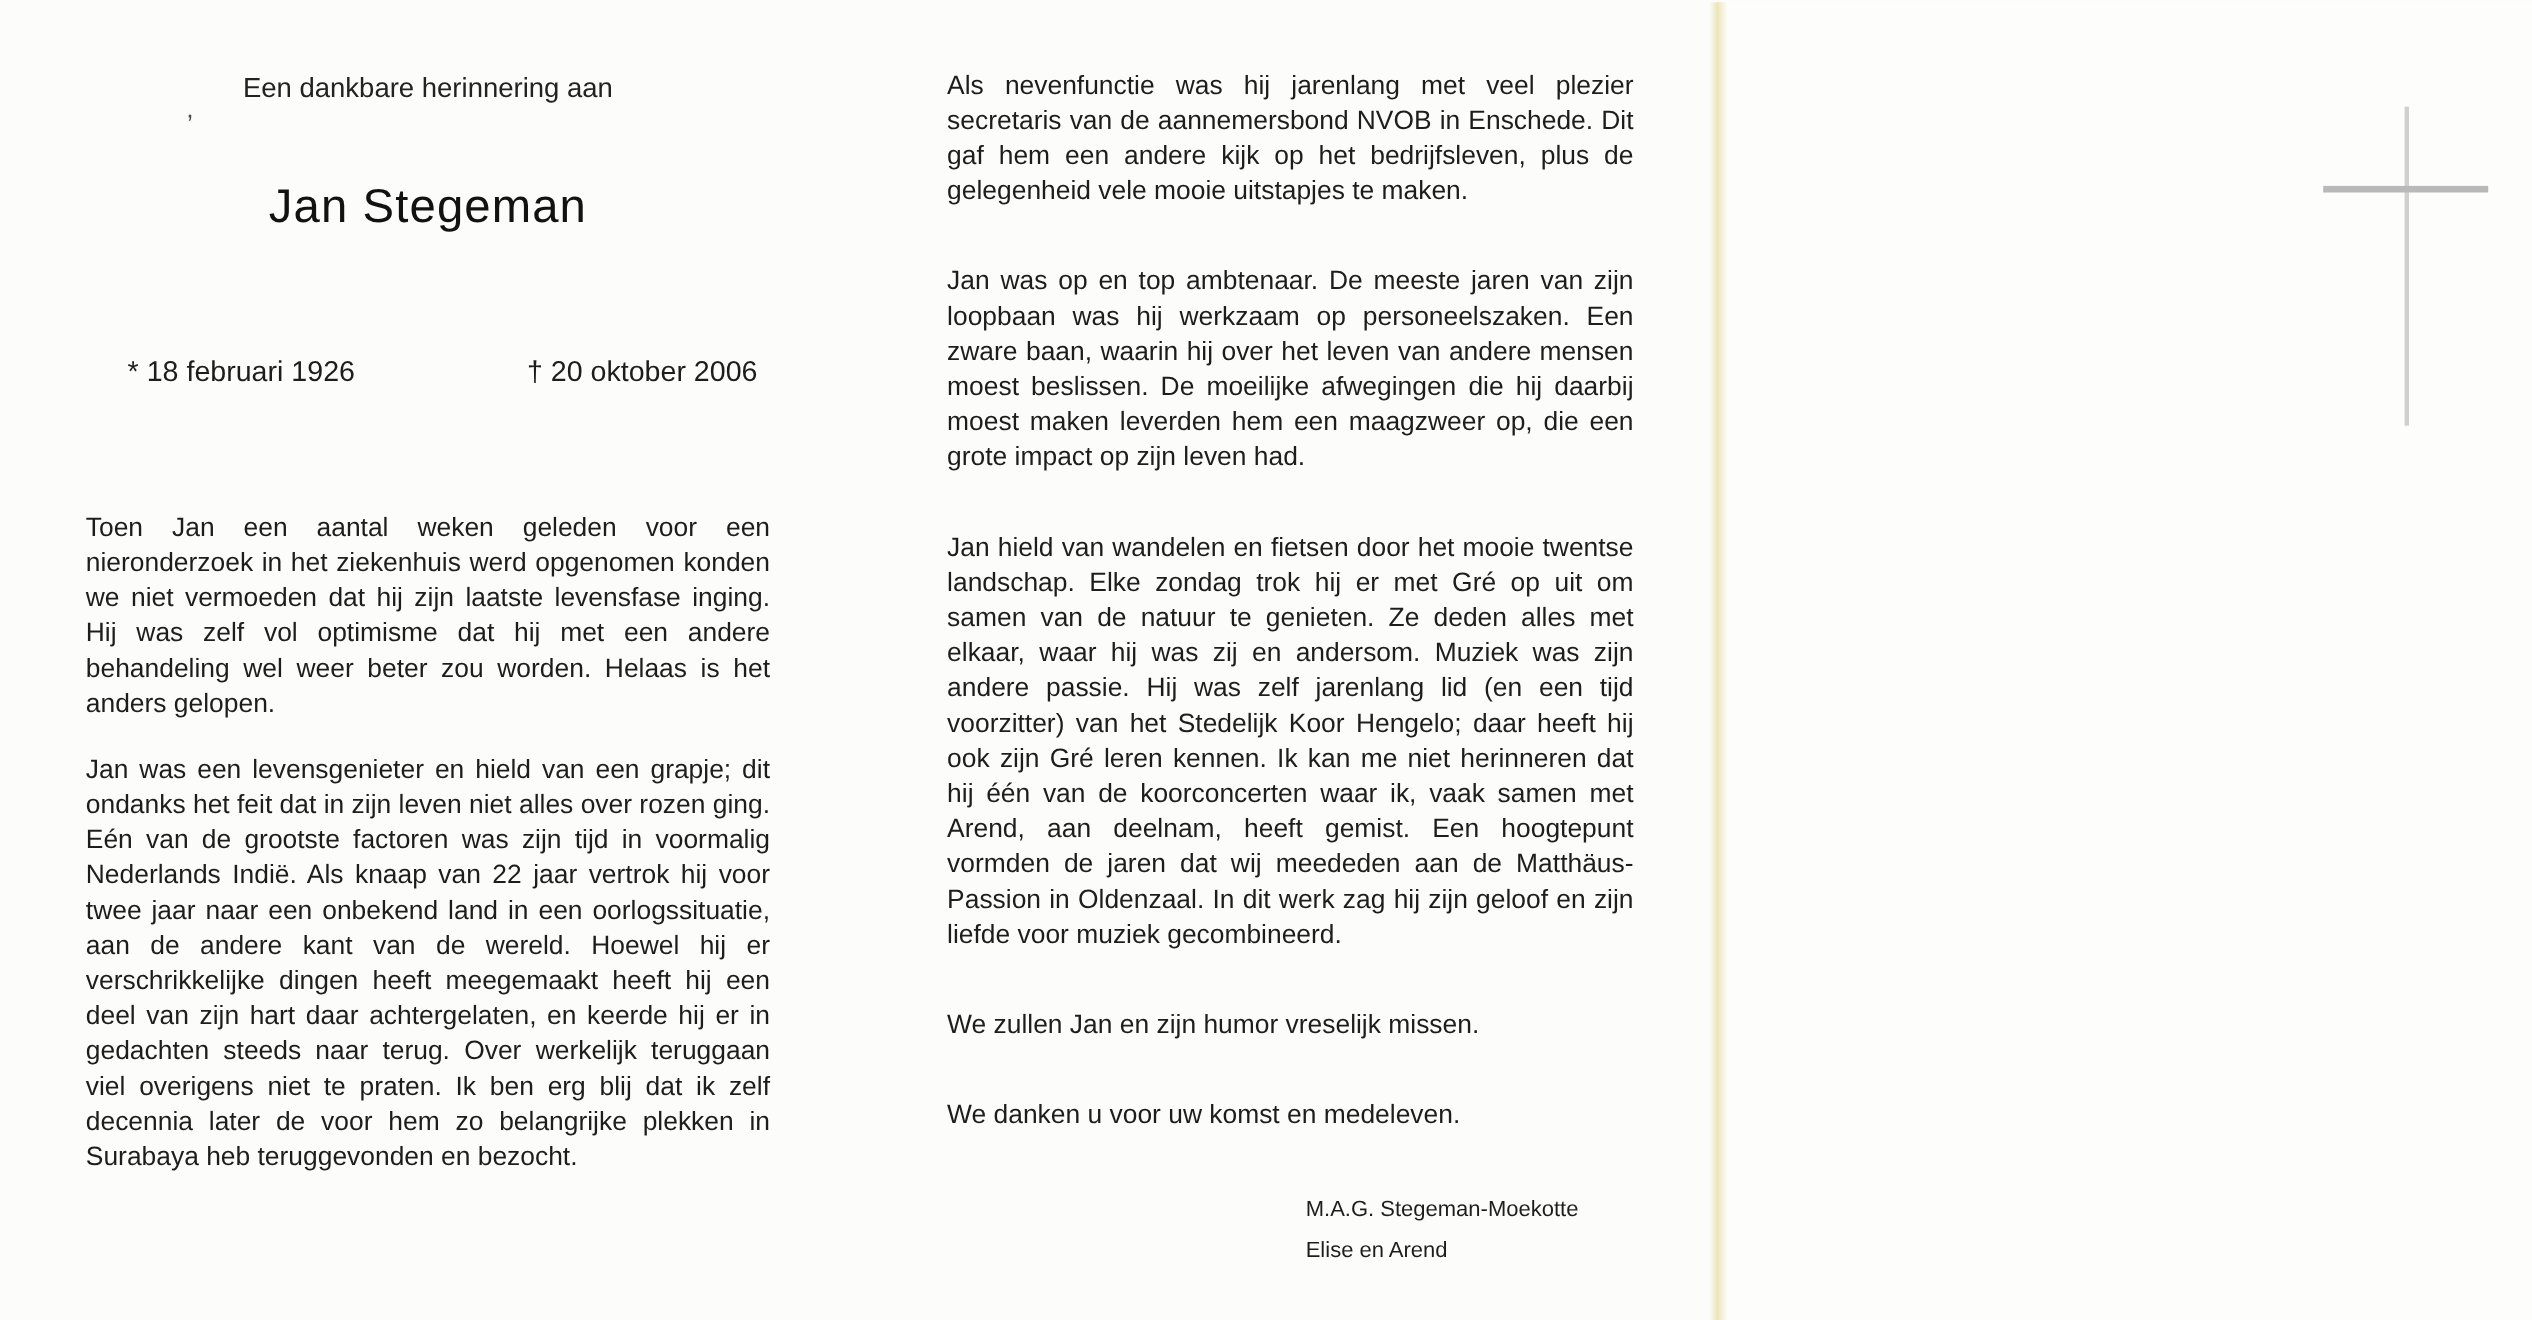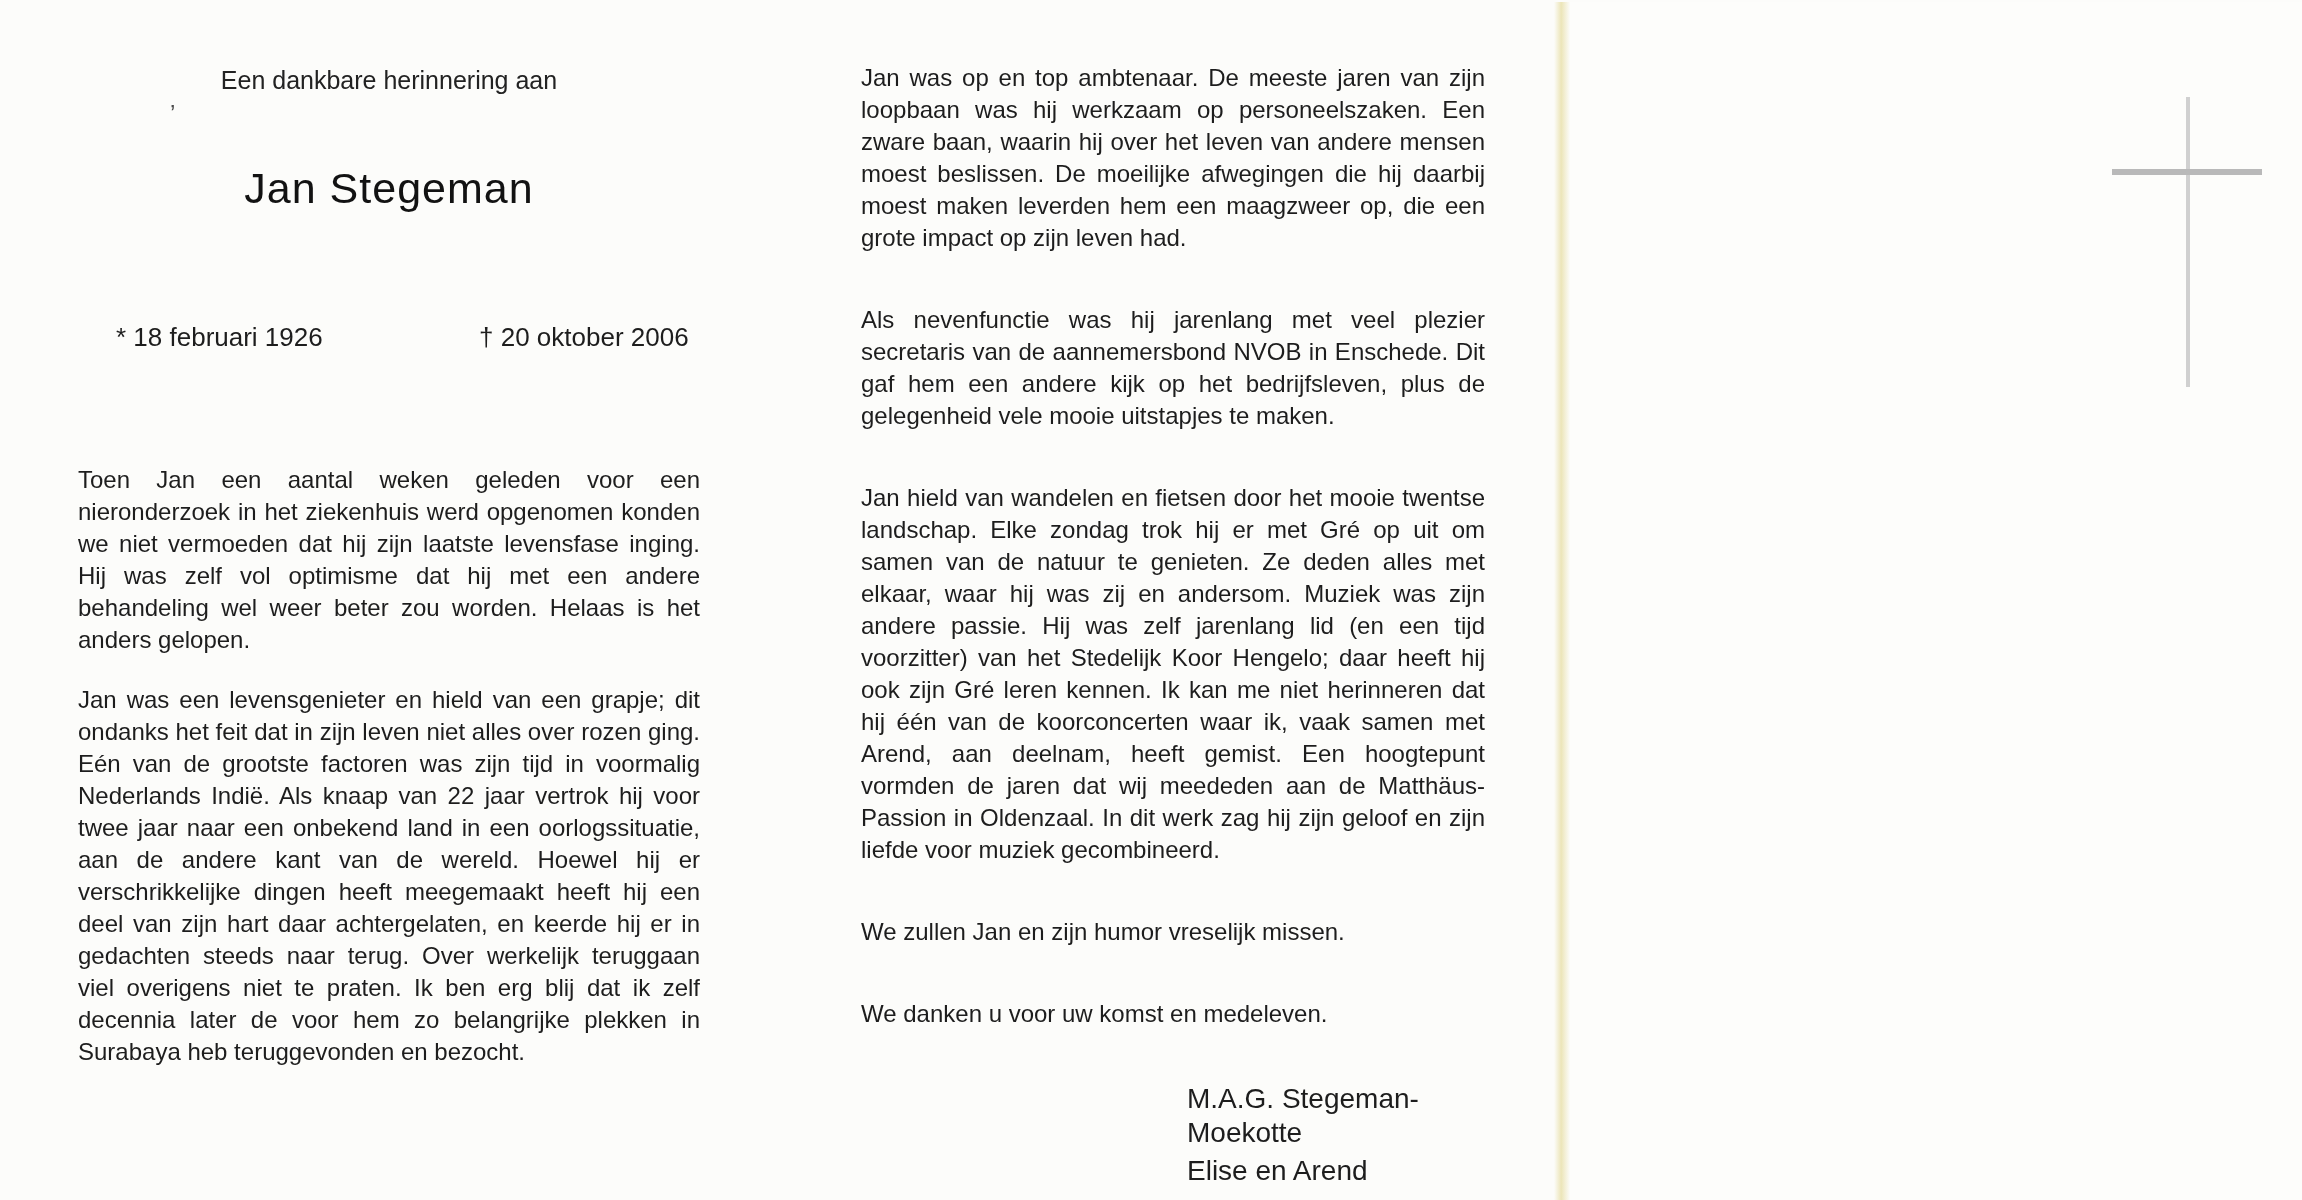--- a/index.html
+++ b/index.html
@@ -58,21 +58,21 @@
   .col-left  { left: 72px;  top: 458px; width: 630px; }
   .col-left p { margin-bottom: 24px; }
   .col-right { left: 855px; top: 56px;  width: 632px; }
 
   .closing { text-align: left; }
 
   .signature {
     padding-left: 326px;
     text-align: left;
     line-height: 34px;
-    font-size: 28px;
+    font-size: 20px;
   }
 
   
   .cross { position: absolute; left: 2110px; top: 95px; width: 150px; height: 290px; }
   .cross-v { position: absolute; left: 74px; top: 0; width: 4px; height: 290px; background: #d0d0d0; }
   .cross-h { position: absolute; left: 0; top: 72px; width: 150px; height: 6px; background: #b9b9b9; }
 </style>
 </head>
 <body>
 
@@ -88,22 +88,22 @@
     <span class="birth">* 18 februari 1926</span>
     <span class="death">† 20 oktober 2006</span>
   </div>
 
   <div class="col col-left">
     <p>Toen Jan een aantal weken geleden voor een nieronderzoek in het ziekenhuis werd opgenomen konden we niet vermoeden dat hij zijn laatste levensfase inging. Hij was zelf vol optimisme dat hij met een andere behandeling wel weer beter zou worden. Helaas is het anders gelopen.</p>
     <p>Jan was een levensgenieter en hield van een grapje; dit ondanks het feit dat in zijn leven niet alles over rozen ging. Eén van de grootste factoren was zijn tijd in voormalig Nederlands Indië. Als knaap van 22 jaar vertrok hij voor twee jaar naar een onbekend land in een oorlogssituatie, aan de andere kant van de wereld. Hoewel hij er verschrikkelijke dingen heeft meegemaakt heeft hij een deel van zijn hart daar achtergelaten, en keerde hij er in gedachten steeds naar terug. Over werkelijk teruggaan viel overigens niet te praten. Ik ben erg blij dat ik zelf decennia later de voor hem zo belangrijke plekken in Surabaya heb teruggevonden en bezocht.</p>
   </div>
 
   <div class="col col-right">
+    <p>Als nevenfunctie was hij jarenlang met veel plezier secretaris van de aannemersbond NVOB in Enschede. Dit gaf hem een andere kijk op het bedrijfsleven, plus de gelegenheid vele mooie uitstapjes te maken.</p>
     <p>Jan was op en top ambtenaar. De meeste jaren van zijn loopbaan was hij werkzaam op personeelszaken. Een zware baan, waarin hij over het leven van andere mensen moest beslissen. De moeilijke afwegingen die hij daarbij moest maken leverden hem een maagzweer op, die een grote impact op zijn leven had.</p>
-    <p>Als nevenfunctie was hij jarenlang met veel plezier secretaris van de aannemersbond NVOB in Enschede. Dit gaf hem een andere kijk op het bedrijfsleven, plus de gelegenheid vele mooie uitstapjes te maken.</p>
     <p>Jan hield van wandelen en fietsen door het mooie twentse landschap. Elke zondag trok hij er met Gré op uit om samen van de natuur te genieten. Ze deden alles met elkaar, waar hij was zij en andersom. Muziek was zijn andere passie. Hij was zelf jarenlang lid (en een tijd voorzitter) van het Stedelijk Koor Hengelo; daar heeft hij ook zijn Gré leren kennen. Ik kan me niet herinneren dat hij één van de koorconcerten waar ik, vaak samen met Arend, aan deelnam, heeft gemist. Een hoogtepunt vormden de jaren dat wij meededen aan de Matthäus-Passion in Oldenzaal. In dit werk zag hij zijn geloof en zijn liefde voor muziek gecombineerd.</p>
     <p class="closing">We zullen Jan en zijn humor vreselijk missen.</p>
     <p class="closing">We danken u voor uw komst en medeleven.</p>
     <div class="signature">
       <div>M.A.G. Stegeman-Moekotte</div>
       <div>Elise en Arend</div>
     </div>
   </div>
 
   <div class="cross">

